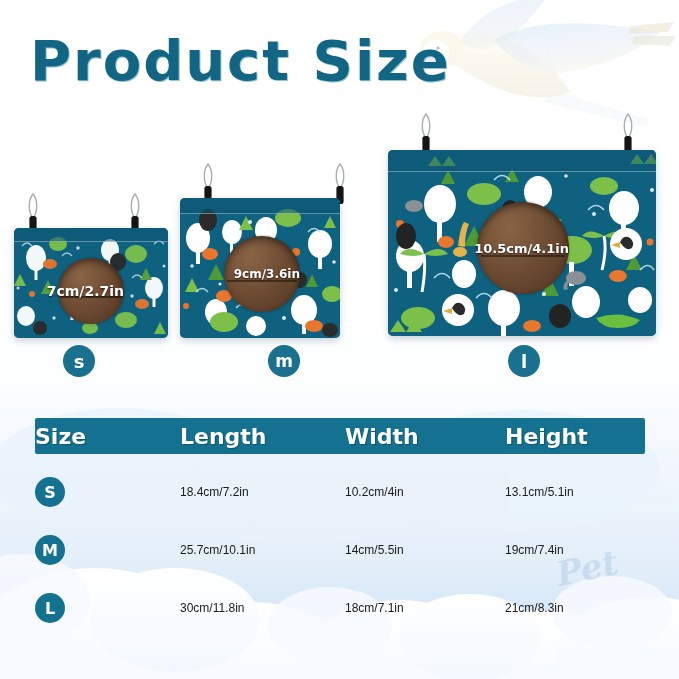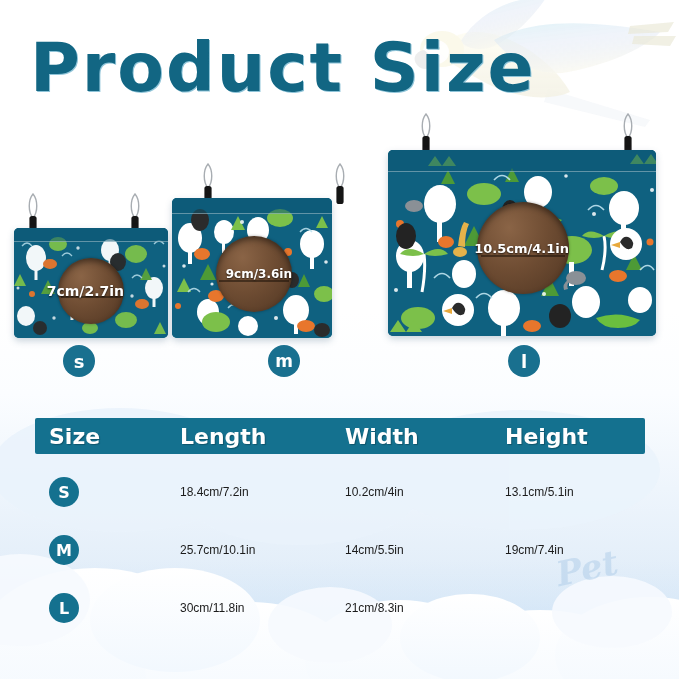--- a/index.html
+++ b/index.html
@@ -24,21 +24,21 @@
   }
 
   
   .cloudlayer { position: absolute; left: 0; top: 0; width: 679px; height: 679px; pointer-events: none; }
 
   
   #title {
     position: absolute;
     left: 30px; top: 28px;
     font-family: "DejaVu Sans", sans-serif;
-    font-size: 68px;
+    font-size: 56px;
     font-weight: bold;
     letter-spacing: 2px;
     color: #126683;
     text-shadow: 1px 1px 0 #8fc4d8;
     white-space: nowrap;
   }
 
   
   #parrot { position: absolute; left: 398px; top: -6px; width: 290px; height: 140px; opacity: .55; }
 
@@ -104,21 +104,21 @@
   }
   .row { display: flex; align-items: center; height: 48px; }
   .cell { font-size: 12px; color: #1b1b1b; }
   .rowbadge {
     width: 30px; height: 30px; border-radius: 50%;
     background: #14718f; color: #fff;
     font-family: "DejaVu Sans", sans-serif;
     font-weight: bold; font-size: 16px;
     display: flex; align-items: center; justify-content: center;
   }
-  .c-size   { width: 145px; padding-left: 14px; display: flex; align-items: center; }
+  .c-size   { width: 145px; display: flex; align-items: center; }
   .c-length { width: 165px; }
   .c-width  { width: 160px; }
   .c-height { width: 140px; }
 
   #watermark {
     position: absolute; left: 556px; top: 548px;
     font-family: "DejaVu Serif", serif;
     font-style: italic; font-size: 34px; font-weight: bold;
     color: rgba(160,195,228,.40);
     transform: rotate(-12deg);
@@ -284,21 +284,21 @@
 
     <svg class="clip" style="left:201px; top:162px;" viewBox="0 0 14 46">
       <path d="M7 2 C2 8 2 20 7 26 C12 20 12 8 7 2 Z" fill="none" stroke="#a8adb2" stroke-width="1.4"></path>
       <rect x="3.4" y="24" width="7.2" height="18" rx="2.6" fill="#151515"></rect>
     </svg>
     <svg class="clip" style="left:333px; top:162px;" viewBox="0 0 14 46">
       <path d="M7 2 C2 8 2 20 7 26 C12 20 12 8 7 2 Z" fill="none" stroke="#a8adb2" stroke-width="1.4"></path>
       <rect x="3.4" y="24" width="7.2" height="18" rx="2.6" fill="#151515"></rect>
     </svg>
 
-    <div class="bag" style="left:172px; top:198px; width:160px; height:140px;">
+    <div class="bag" style="left:180px; top:198px; width:160px; height:140px;">
       <svg width="160" height="140" viewBox="0 0 160 140">
         <rect width="160" height="140" fill="#0f6180"></rect>
         <g>
           <g fill="#ffffff">
             <ellipse cx="18" cy="40" rx="12" ry="15"></ellipse>
               <rect x="16" y="52" width="4" height="14"></rect>
             <ellipse cx="86" cy="32" rx="11" ry="13"></ellipse>
               <rect x="84" y="43" width="4" height="12"></rect>
             <ellipse cx="140" cy="46" rx="12" ry="14"></ellipse>
               <rect x="138" y="58" width="4" height="13"></rect>
@@ -537,20 +537,21 @@
       <div class="cell c-height">19cm/7.4in</div>
     </div>
 
     <div class="row" style="margin-top:10px;">
       <div class="c-size">
         <div class="rowbadge">
           <span>L</span>
         </div>
       </div>
       <div class="cell c-length">30cm/11.8in</div>
+      <div class="cell c-width">18cm/7.1in</div>
       <div class="cell c-height">21cm/8.3in</div>
     </div>
 
   </div>
 
   <div id="watermark">Pet</div>
 
 </div>
 
 </body></html>

